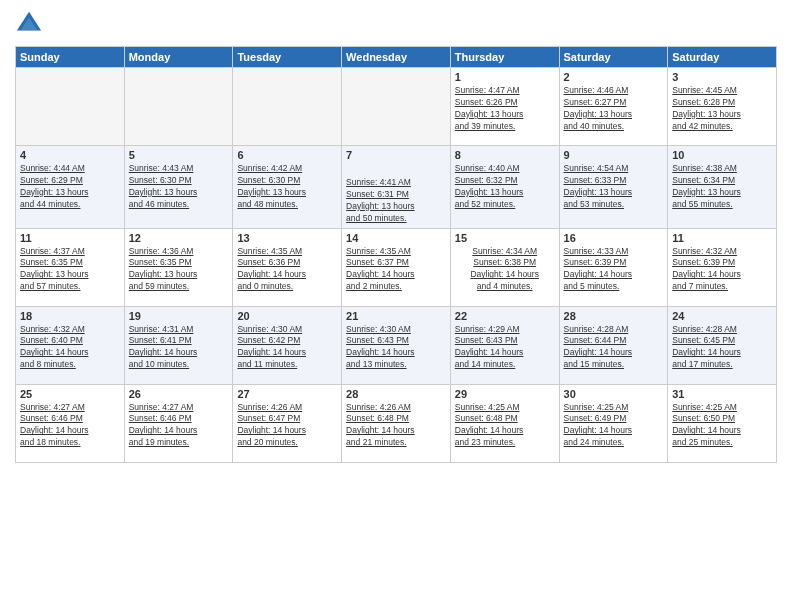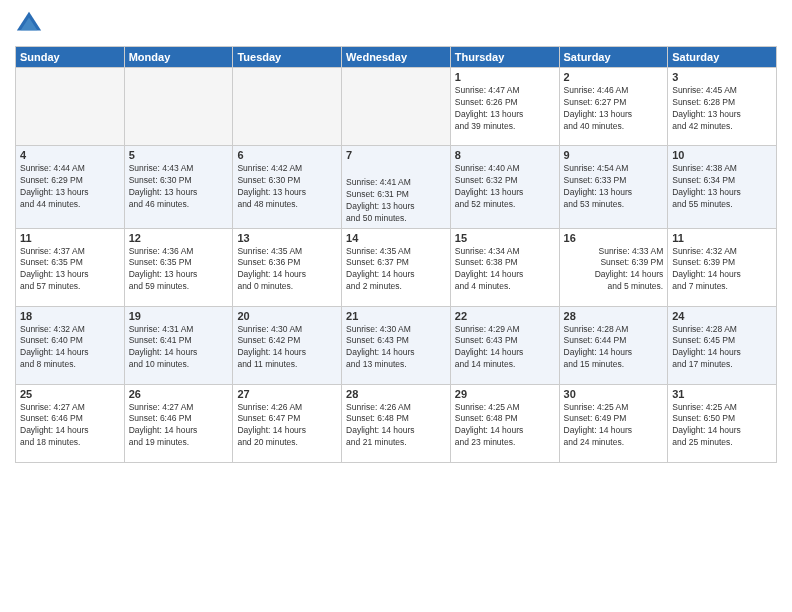--- a/index.html
+++ b/index.html
@@ -89,20 +89,21 @@
       font-size: 11px;
       font-weight: bold;
       color: #333;
       display: block;
       margin-bottom: 2px;
     }
     .day-info {
       font-size: 8.5px;
       color: #333;
       line-height: 1.4;
+      text-decoration: underline;
     }
     tr:nth-child(odd) td:not(.empty) {
       background: #fff;
     }
     tr:nth-child(even) td:not(.empty) {
       background: #f0f4fa;
     }
   </style>
 </head>
 <body>
@@ -240,28 +241,28 @@
           </td>
           <td>
             <span class="day-number">14</span>
             <div class="day-info" style="white-space: pre-line;">Sunrise: 4:35 AM
 Sunset: 6:37 PM
 Daylight: 14 hours
 and 2 minutes.</div>
           </td>
           <td>
             <span class="day-number">15</span>
-            <div class="day-info" style="white-space: pre-line;">Sunrise: 4:34 AM
+            <div class="day-info" style="white-space: pre-line; text-align: center;">Sunrise: 4:34 AM
 Sunset: 6:38 PM
 Daylight: 14 hours
 and 4 minutes.</div>
           </td>
           <td>
             <span class="day-number">16</span>
-            <div class="day-info" style="white-space: pre-line; text-align: right;">Sunrise: 4:33 AM
+            <div class="day-info" style="white-space: pre-line;">Sunrise: 4:33 AM
 Sunset: 6:39 PM
 Daylight: 14 hours
 and 5 minutes.</div>
           </td>
           <td>
             <span class="day-number">11</span>
             <div class="day-info" style="white-space: pre-line;">Sunrise: 4:32 AM
 Sunset: 6:39 PM
 Daylight: 14 hours
 and 7 minutes.</div>

